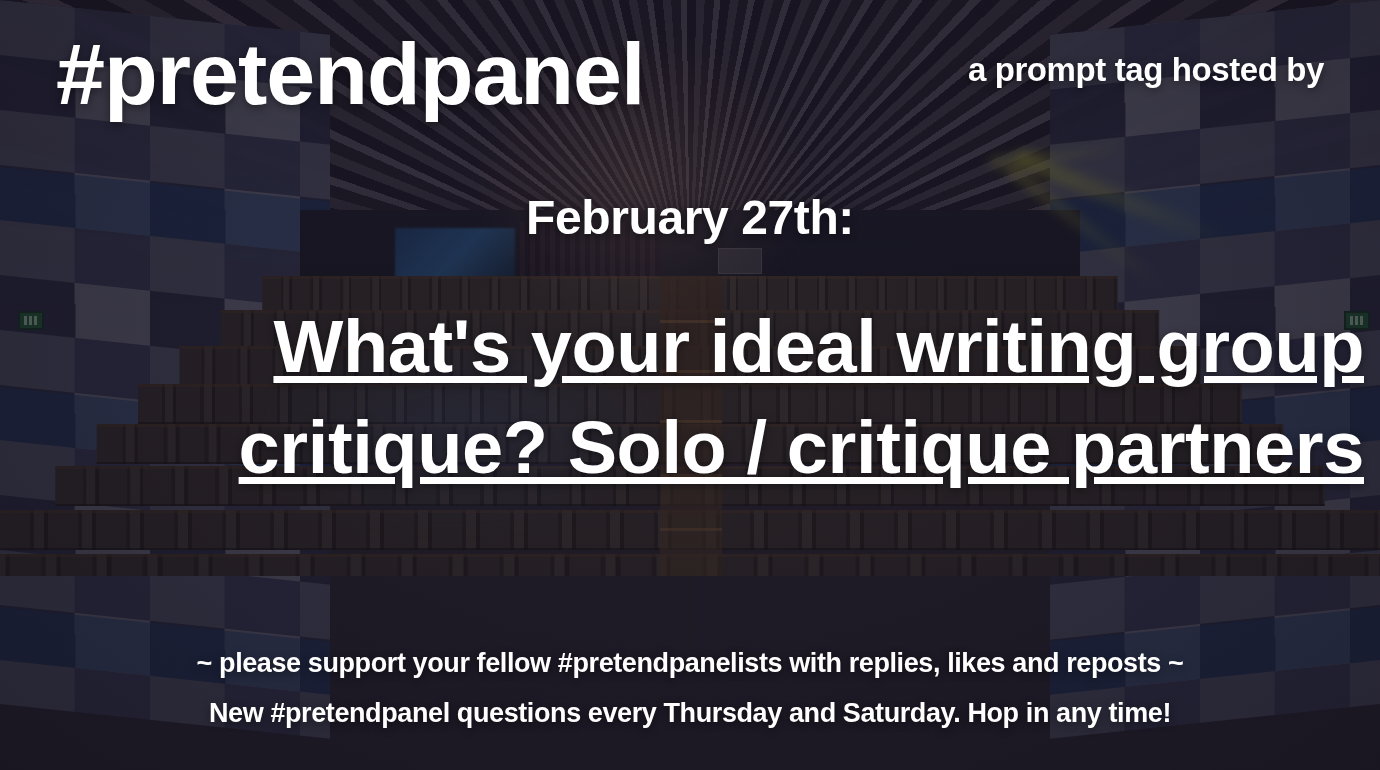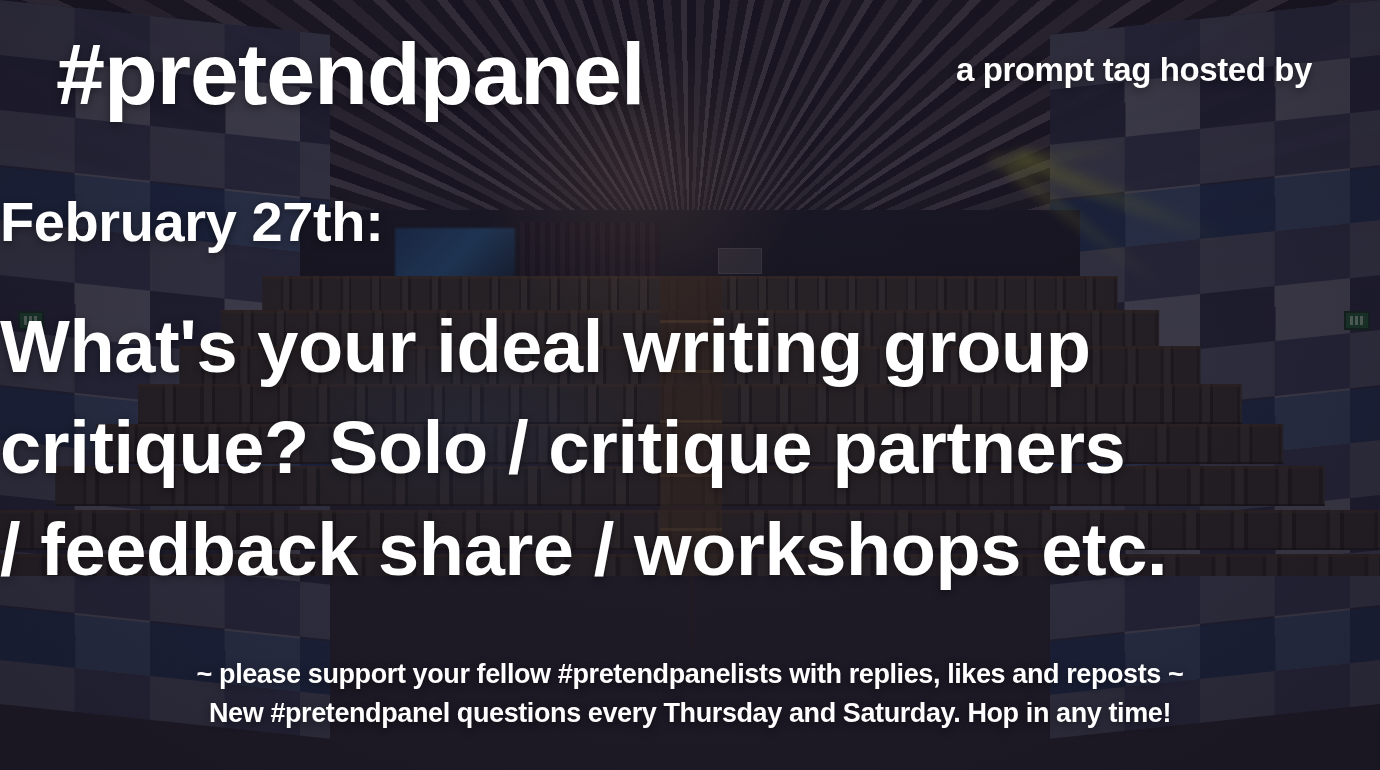--- a/index.html
+++ b/index.html
@@ -159,41 +159,41 @@
     color:#ffffff;font-weight:700;letter-spacing:-.4px;
     text-shadow:0 2px 8px rgba(0,0,0,.45);
     white-space:nowrap;
   }
 
   #hashtag{
     position:absolute;left:56px;top:30px;
     font-size:88px;line-height:1.0;letter-spacing:-1px;
   }
   #hostline{
-    position:absolute;right:68px;top:48px;
+    position:absolute;right:56px;top:48px;
     font-size:33px;line-height:1.32;
     white-space:normal;max-width:480px;
   }
 
   #datetext{
     position:absolute;left:0;right:0;top:194px;
-    text-align:left;font-size:56px;line-height:1.0;
+    text-align:center;font-size:48px;line-height:1.0;
   }
 
   #question{
     position:absolute;left:0;right:16px;top:296px;
-    text-align:left;font-size:74px;line-height:1.37;
+    text-align:right;font-size:74px;line-height:1.37;text-decoration:underline;
   }
   #question .qline{display:block;white-space:nowrap;}
 
   #footer{
     position:absolute;left:0;right:0;bottom:38px;
     text-align:center;font-size:27px;line-height:1.42;font-weight:700;
   }
-  #footer .fline{display:block;white-space:nowrap;}
+  #footer .fline{display:block;white-space:nowrap;margin-top:11px;}
 </style>
 </head>
 <body>
 
 <div id="poster">
 
   <div class="bg-layer">
     <div class="bg-floor"></div>
     <div class="bg-floor-seam"></div>
 
@@ -245,21 +245,20 @@
 
     <div class="txt" id="hostline">
       <span>a prompt tag hosted by</span><br>
     </div>
 
     <div class="txt" id="datetext">February 27th:</div>
 
     <div class="txt" id="question">
       <span class="qline">What's your ideal writing group</span>
       <span class="qline">critique? Solo / critique partners</span>
-      <span class="qline">/ feedback share / workshops etc.</span>
     </div>
 
     <div class="txt" id="footer">
       <span class="fline">~ please support your fellow #pretendpanelists with replies, likes and reposts ~</span>
       <span class="fline">New #pretendpanel questions every Thursday and Saturday. Hop in any time!</span>
     </div>
 
   </div>
 </div>
 

